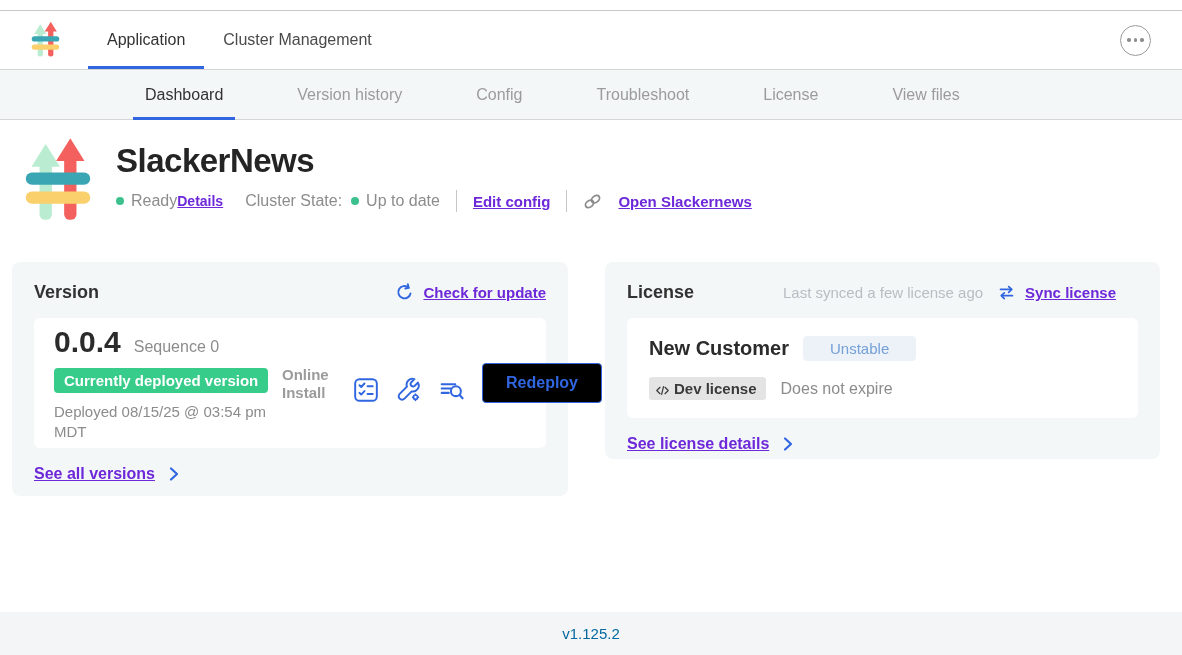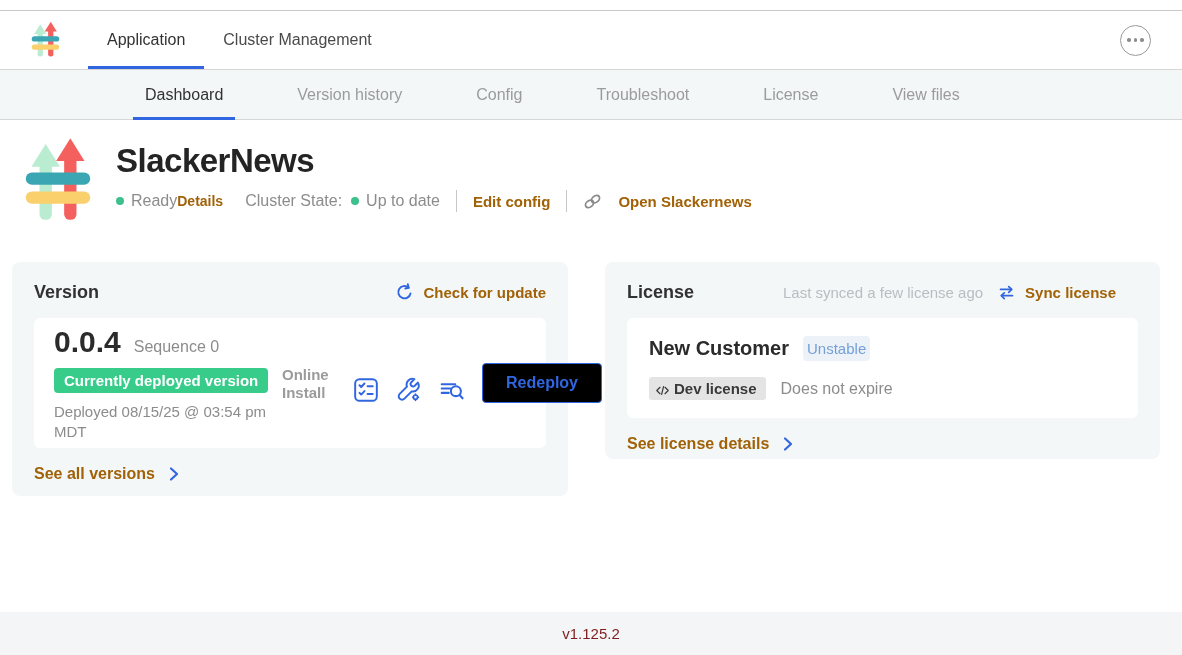--- a/index.html
+++ b/index.html
@@ -36,21 +36,21 @@
 
   
   .app-header { display:flex; margin:16px 0 0 22px; }
   .logo-lg { width:72px; height:90px; flex:none; }
   .app-head-text { margin-left:22px; margin-top:6px; }
   .app-title { font-size:33px; font-weight:bold; color:#242424; letter-spacing:-0.5px; }
   .status-row { display:flex; align-items:center; margin-top:10px; font-size:16px; color:#8c8c8c; }
   .dot { width:8px; height:8px; border-radius:50%; background:#3bc08e; flex:none; }
   .status-row .dot { margin-right:7px; }
   .lbl-gap { }
-  .blue-link { color:#a16207; font-weight:bold; cursor:pointer; }
+  .blue-link { color:#6d28d9; text-decoration:underline; font-weight:bold; cursor:pointer; }
   .details-link { font-size:14px; margin-right:22px; }
   .cluster-label { margin-right:9px; }
   .vdiv { width:1px; height:22px; background:#c6c6c6; margin:0 16px; }
   .openapp { display:flex; align-items:center; gap:16px; font-size:15px; }
   .small-link { font-size:15px; }
 
   
   .cards-row { display:flex; gap:37px; margin:36px 22px 0 12px; align-items:flex-start; }
   .card { background:#f4f7f8; border-radius:8px; padding:20px 22px; }
   .version-card { width:556px; height:234px; }
@@ -76,30 +76,30 @@
   .icon-btn { width:26px; height:26px; display:flex; align-items:center; justify-content:center; cursor:pointer; }
   .redeploy-btn { background:#000000; border:1px solid #3066e0; color:#3066e0; font-weight:bold;
                   font-size:16px; padding:10px 23px; border-radius:4px; cursor:pointer;
                   font-family:"Liberation Sans", sans-serif; }
   .card-footer-link { display:flex; align-items:center; gap:12px; margin-top:17px; }
   .card-footer-link .blue-link { font-size:16px; }
 
   .license-inner { padding:18px 22px; height:100px; }
   .cust-row { display:flex; align-items:center; gap:14px; }
   .cust-name { font-size:20px; font-weight:bold; color:#2b2b2b; }
-  .channel-badge { background:#edf2f9; color:#74a0d8; font-size:15px; padding:4px 4px; border-radius:4px; }
+  .channel-badge { background:#edf2f9; color:#74a0d8; font-size:15px; padding:4px 27px; border-radius:4px; }
   .lic-meta-row { display:flex; align-items:center; gap:15px; margin-top:16px; }
   .dev-badge { display:inline-flex; align-items:flex-end; gap:4px; background:#e4e4e4; color:#3a3a3a;
                font-size:15px; font-weight:bold; padding:3px 9px 3px 6px; border-radius:3px; }
   .expiry { font-size:16px; color:#8c8c8c; }
 
   
   .footer { position:absolute; left:0; bottom:0; width:100%; height:43px; background:#f4f5f6;
             display:flex; align-items:center; justify-content:center;
-            font-size:15px; color:#7f1d1d; }
+            font-size:15px; color:#0369a1; }
   svg { display:block; }
 </style>
 </head>
 <body>
 
 <div class="page">
 
   <div class="top-strip"></div>
 
   <header class="main-nav">

